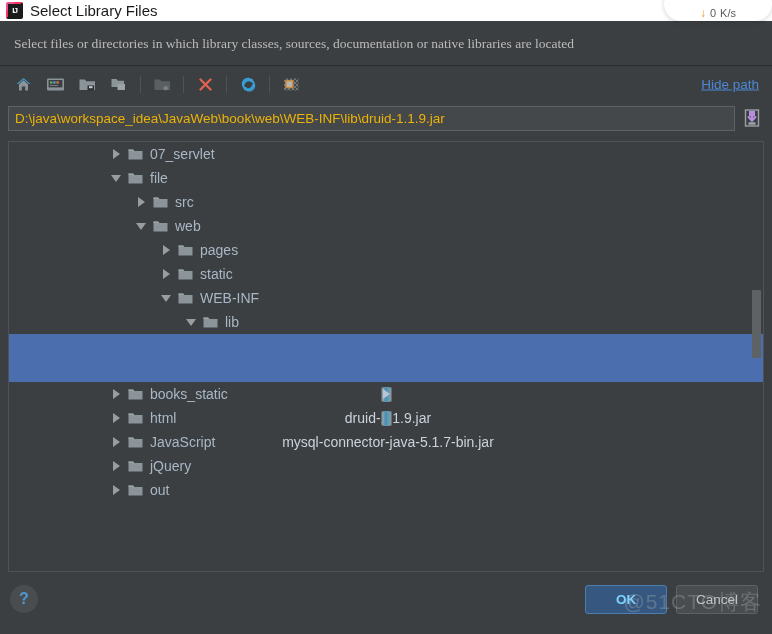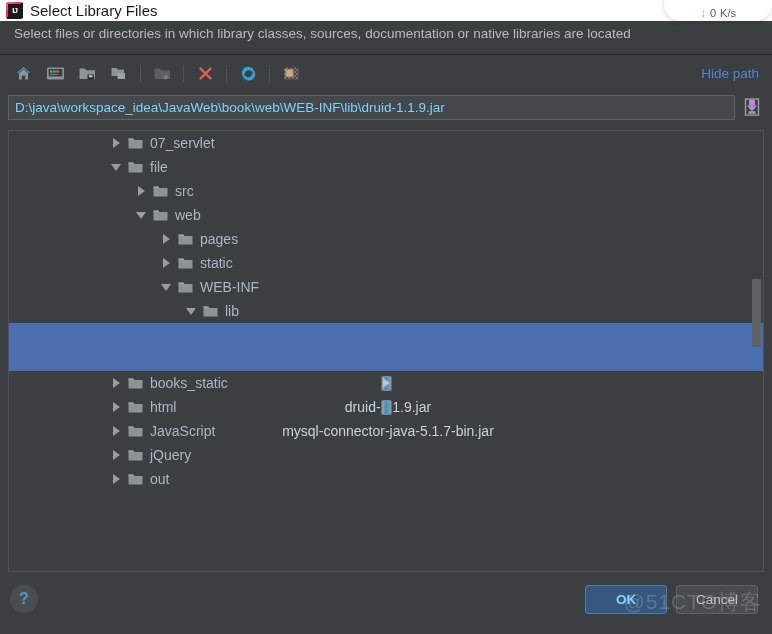--- a/index.html
+++ b/index.html
@@ -94,22 +94,23 @@
     height: 605px;
     background: #3c3f41;
     display: flex;
     flex-direction: column;
     box-sizing: border-box;
   }
 
   .subtitle {
     color: #bbbbbb;
     font-size: 13.5px;
-    padding: 5px 14px 13px 14px;
+    padding: 15px 14px 13px 14px;
     white-space: nowrap;
+    font-family: Liberation Serif, serif;
   }
   .hline {
     height: 1px;
     background: #2b2b2b;
     margin: 0;
   }
 
   
   .toolbar {
     height: 36px;
@@ -138,36 +139,37 @@
   .tb-btn svg { display: block; }
   .hide-path {
     position: absolute;
     right: 13px;
     top: 50%;
     transform: translateY(-50%);
     color: #4d87d3;
     font-size: 13.5px;
     cursor: pointer;
     white-space: nowrap;
+    text-decoration: underline;
   }
 
   
   .pathrow {
     display: flex;
     align-items: center;
     padding: 0 8px 0 8px;
     margin-top: 1px;
     height: 30px;
   }
   .path-input {
     flex: 1 1 auto;
     height: 25px;
     background: #45484a;
     border: 1px solid #5e6264;
-    color: #7dd3fc;
+    color: #eab308;
     font-size: 13.5px;
     font-family: "Liberation Sans", sans-serif;
     padding: 0 6px;
     box-sizing: border-box;
     outline: none;
     line-height: 23px;
   }
   .save-icon {
     width: 24px;
     height: 26px;

